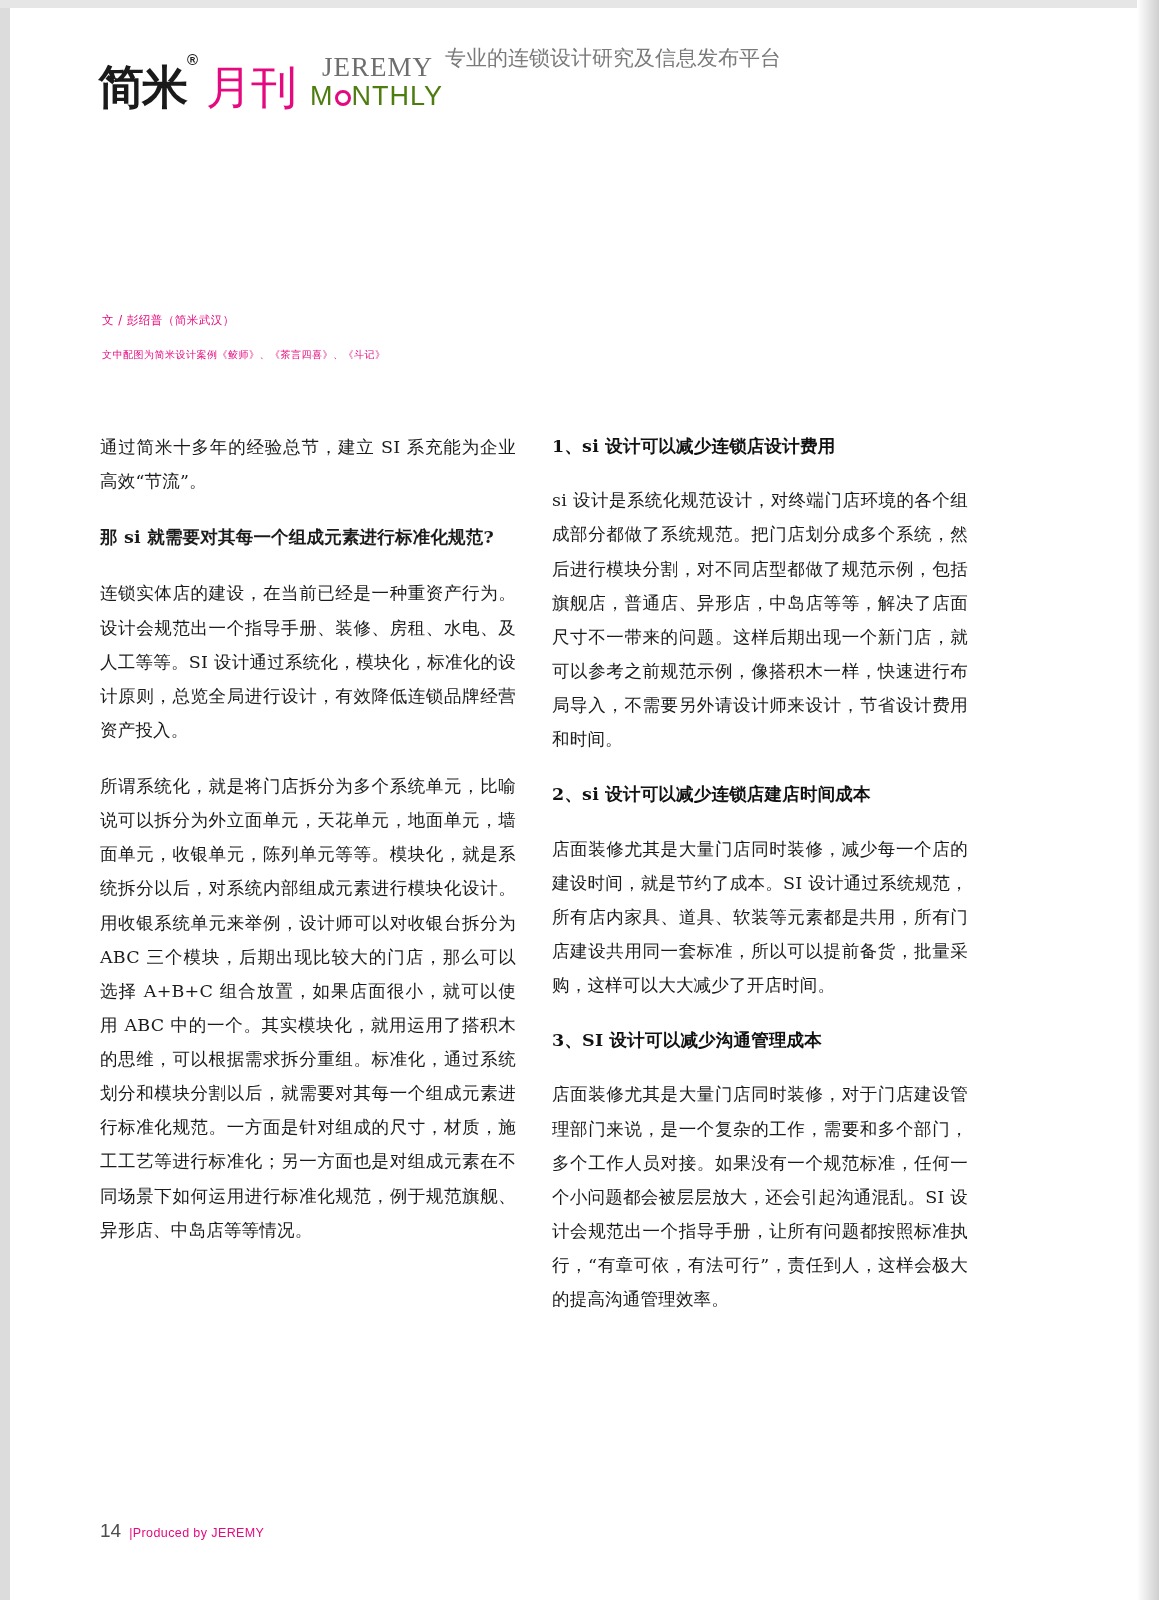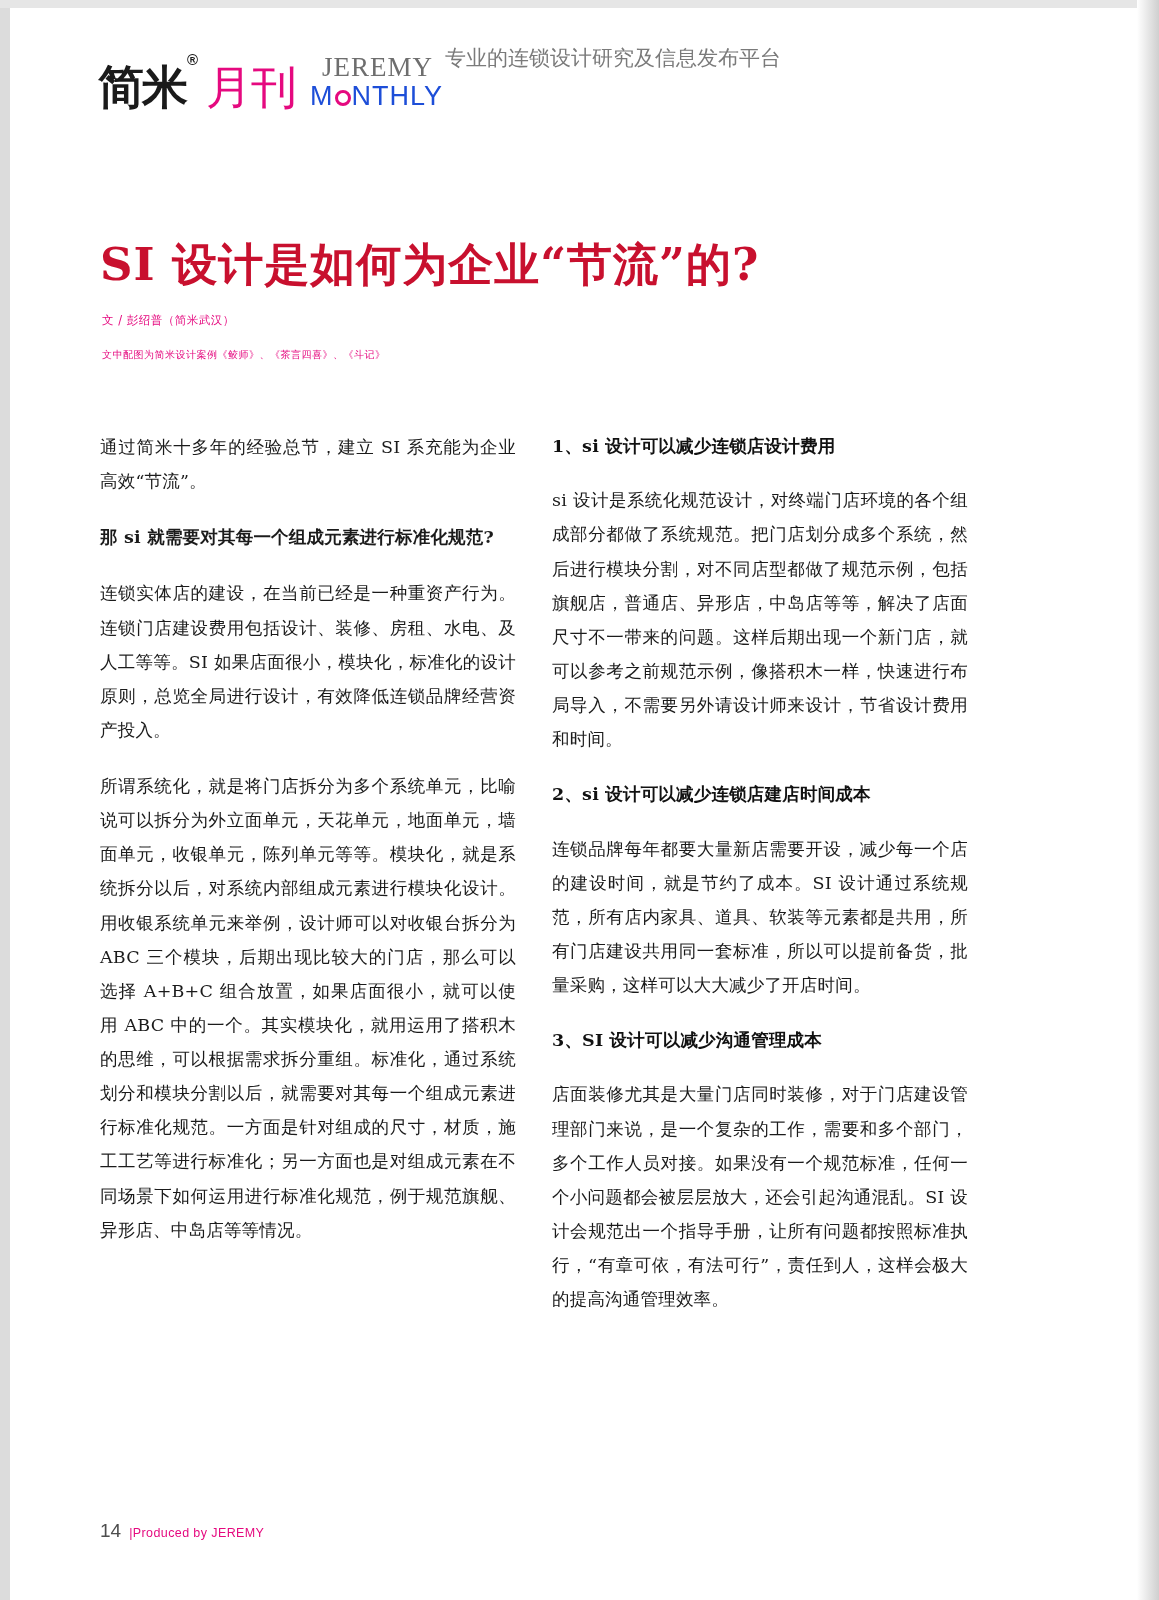--- a/index.html
+++ b/index.html
@@ -82,21 +82,21 @@
     font-family: Liberation Serif, serif;
     font-size: 27px;
     letter-spacing: 1px;
     color: #6e6e6e;
     margin-left: 12px;
   }
   .logo-en .l2 {
     font-family: "Liberation Sans", sans-serif;
     font-size: 27px;
     letter-spacing: 1px;
-    color: #1d4ed8;
+    color: #4d7c0f;
   }
   .logo-en .dot-o {
     display: inline-block;
     width: 16px; height: 16px;
     border: 3px solid #e5097f;
     border-radius: 50%;
     vertical-align: -1px;
     margin: 0 1px;
     box-sizing: border-box;
   }
@@ -208,36 +208,35 @@
       <span class="logo-reg">®</span>
     </div>
     <div class="logo-pink">月刊</div>
     <div class="logo-en">
       <div class="l1">JEREMY</div>
       <div class="l2"><span>M</span><span class="dot-o"></span><span>NTHLY</span></div>
     </div>
     <div class="tagline">专业的连锁设计研究及信息发布平台</div>
   </div>
 
-  <h1 class="title">SI 设计是如何为企业“节流”的?</h1>
   <div class="byline">文 / 彭绍普（简米武汉）</div>
   <div class="credit">文中配图为简米设计案例《鲛师》、《茶言四喜》、《斗记》</div>
 
   <div class="columns">
     <div class="col">
       <p>通过简米十多年的经验总节，建立 SI 系充能为企业高效“节流”。</p>
       <p class="bold">那 si 就需要对其每一个组成元素进行标准化规范?</p>
-      <p>连锁实体店的建设，在当前已经是一种重资产行为。连锁门店建设费用包括设计、装修、房租、水电、及人工等等。SI 如果店面很小，模块化，标准化的设计原则，总览全局进行设计，有效降低连锁品牌经营资产投入。</p>
+      <p>连锁实体店的建设，在当前已经是一种重资产行为。设计会规范出一个指导手册、装修、房租、水电、及人工等等。SI 设计通过系统化，模块化，标准化的设计原则，总览全局进行设计，有效降低连锁品牌经营资产投入。</p>
       <p>所谓系统化，就是将门店拆分为多个系统单元，比喻说可以拆分为外立面单元，天花单元，地面单元，墙面单元，收银单元，陈列单元等等。模块化，就是系统拆分以后，对系统内部组成元素进行模块化设计。用收银系统单元来举例，设计师可以对收银台拆分为 ABC 三个模块，后期出现比较大的门店，那么可以选择 A+B+C 组合放置，如果店面很小，就可以使用 ABC 中的一个。其实模块化，就用运用了搭积木的思维，可以根据需求拆分重组。标准化，通过系统划分和模块分割以后，就需要对其每一个组成元素进行标准化规范。一方面是针对组成的尺寸，材质，施工工艺等进行标准化；另一方面也是对组成元素在不同场景下如何运用进行标准化规范，例于规范旗舰、异形店、中岛店等等情况。</p>
     </div>
     <div class="col">
       <h3>1、si 设计可以减少连锁店设计费用</h3>
       <p>si 设计是系统化规范设计，对终端门店环境的各个组成部分都做了系统规范。把门店划分成多个系统，然后进行模块分割，对不同店型都做了规范示例，包括旗舰店，普通店、异形店，中岛店等等，解决了店面尺寸不一带来的问题。这样后期出现一个新门店，就可以参考之前规范示例，像搭积木一样，快速进行布局导入，不需要另外请设计师来设计，节省设计费用和时间。</p>
       <h3>2、si 设计可以减少连锁店建店时间成本</h3>
-      <p>连锁品牌每年都要大量新店需要开设，减少每一个店的建设时间，就是节约了成本。SI 设计通过系统规范，所有店内家具、道具、软装等元素都是共用，所有门店建设共用同一套标准，所以可以提前备货，批量采购，这样可以大大减少了开店时间。</p>
+      <p>店面装修尤其是大量门店同时装修，减少每一个店的建设时间，就是节约了成本。SI 设计通过系统规范，所有店内家具、道具、软装等元素都是共用，所有门店建设共用同一套标准，所以可以提前备货，批量采购，这样可以大大减少了开店时间。</p>
       <h3>3、SI 设计可以减少沟通管理成本</h3>
       <p>店面装修尤其是大量门店同时装修，对于门店建设管理部门来说，是一个复杂的工作，需要和多个部门，多个工作人员对接。如果没有一个规范标准，任何一个小问题都会被层层放大，还会引起沟通混乱。SI 设计会规范出一个指导手册，让所有问题都按照标准执行，“有章可依，有法可行”，责任到人，这样会极大的提高沟通管理效率。</p>
     </div>
   </div>
 
   <div class="footer">
     <span class="page-num">14</span>
     <span class="produced">|Produced by JEREMY</span>
   </div>
 </div>

